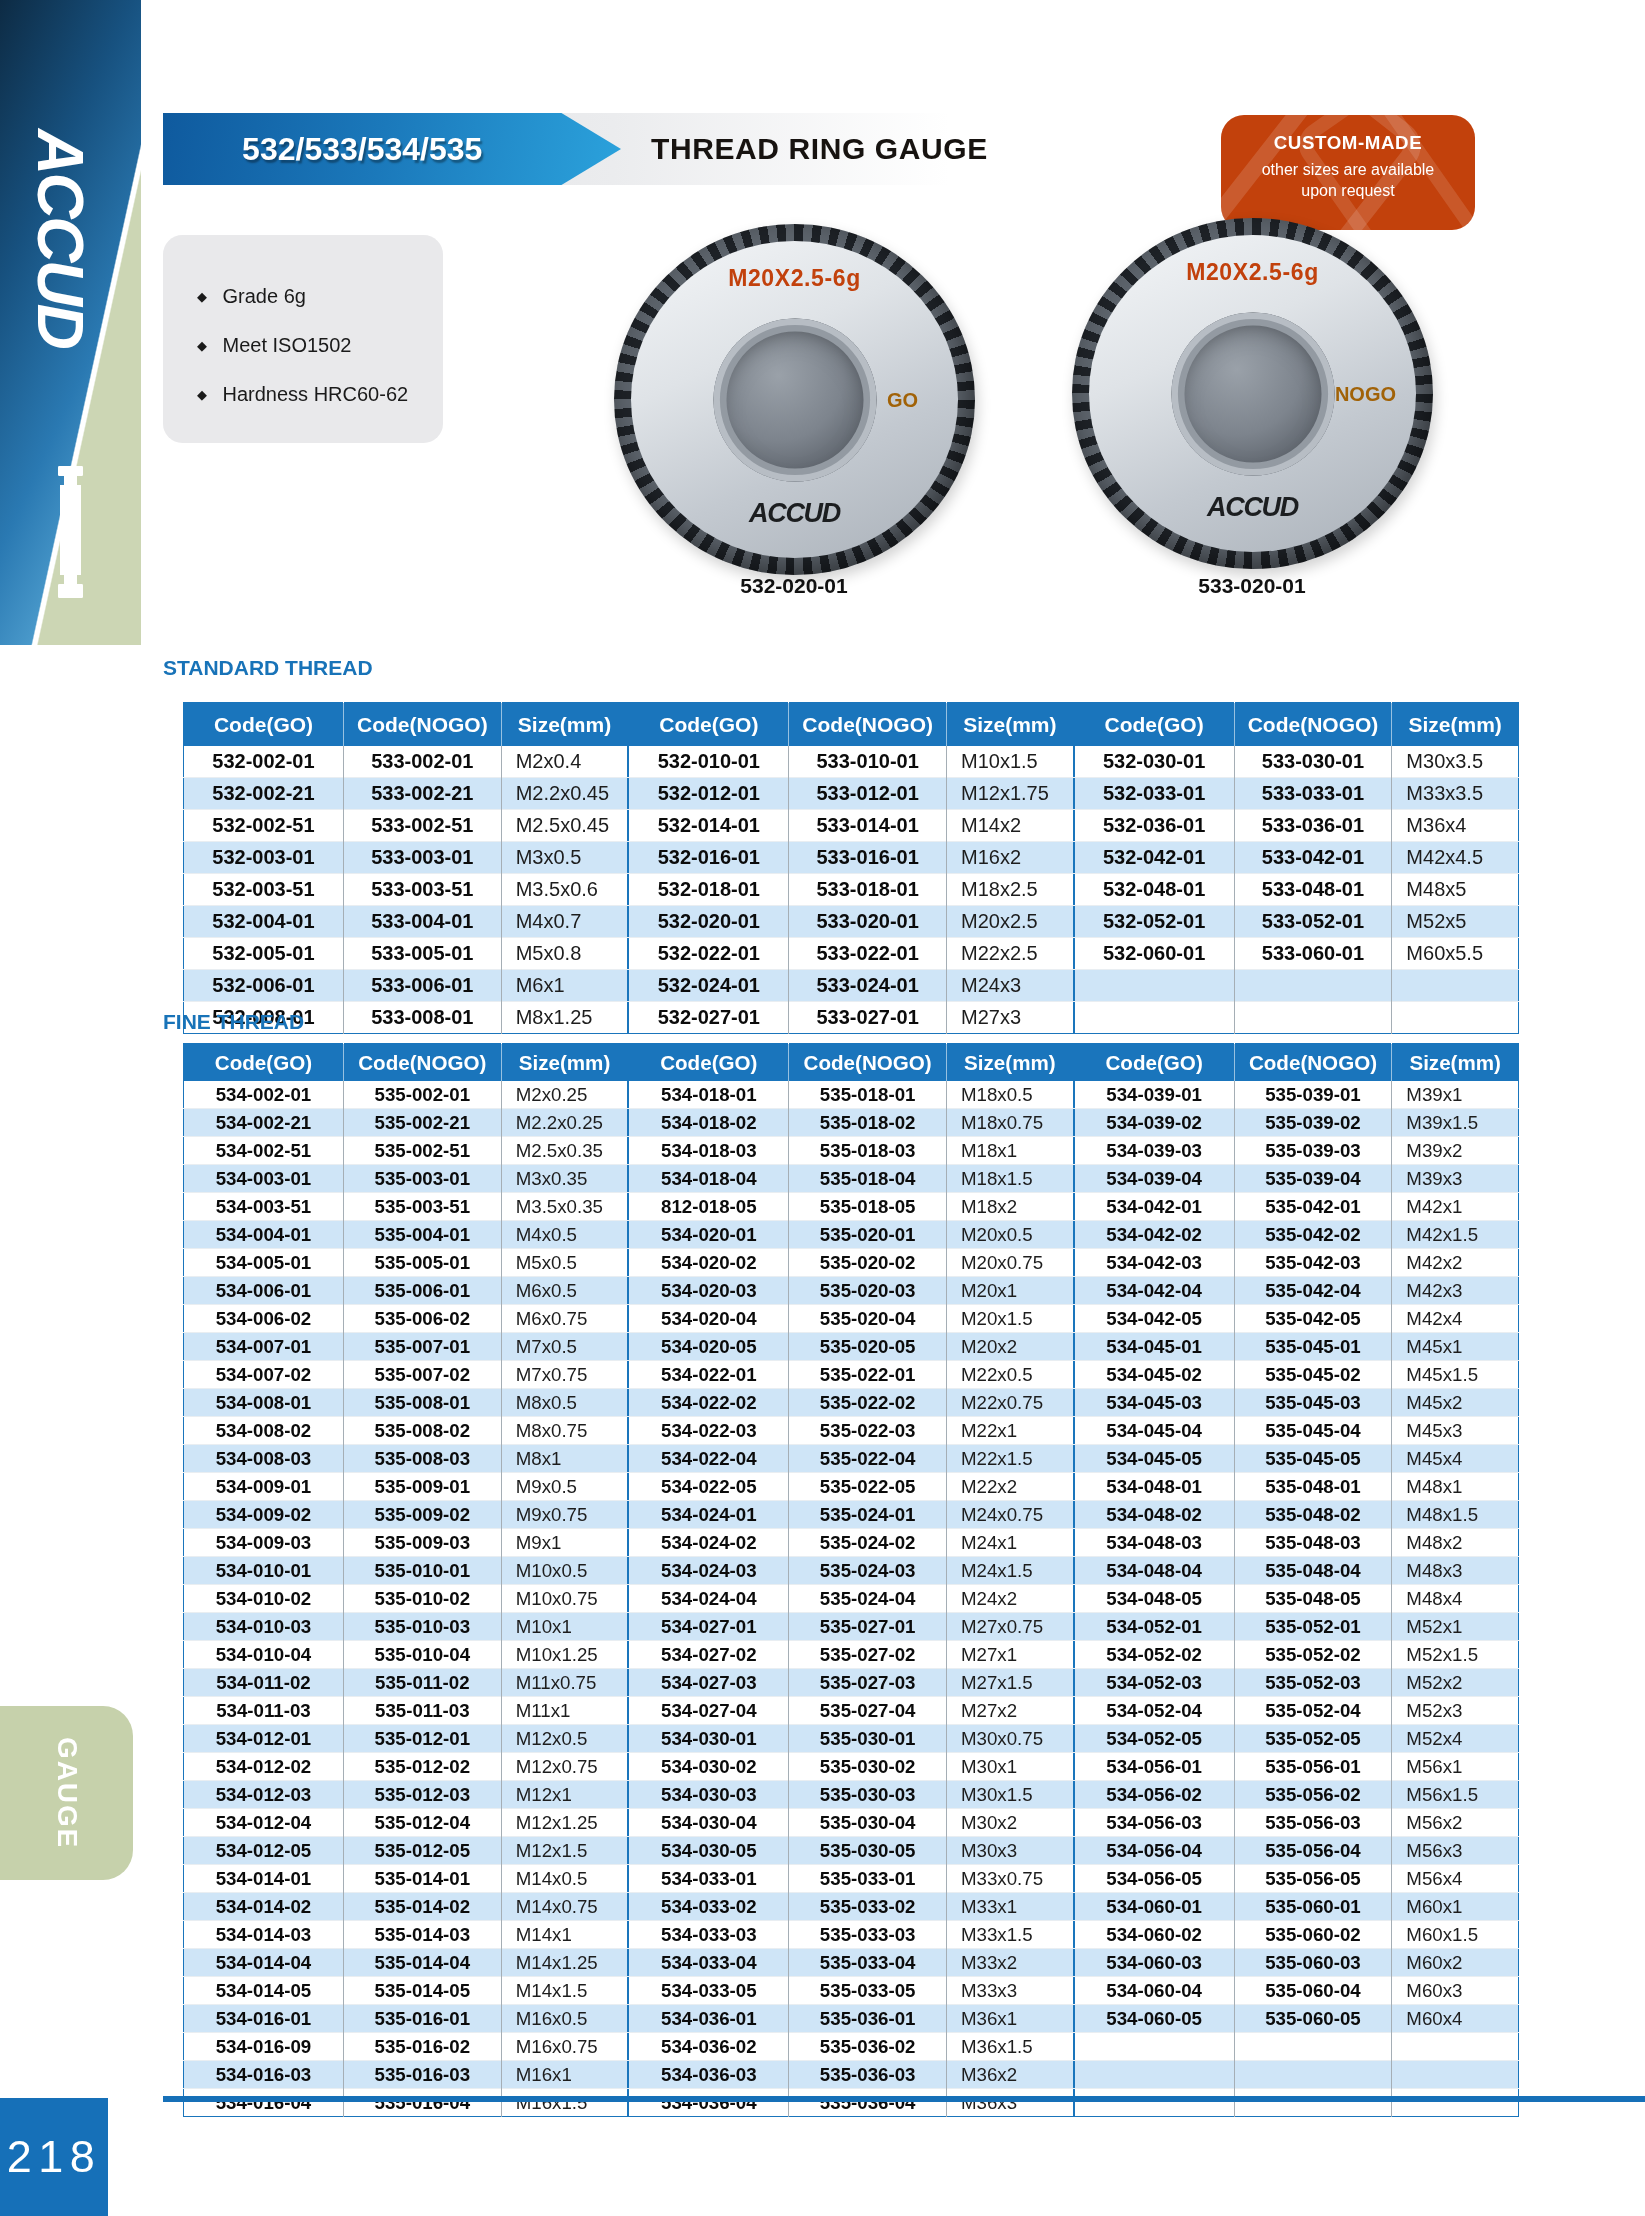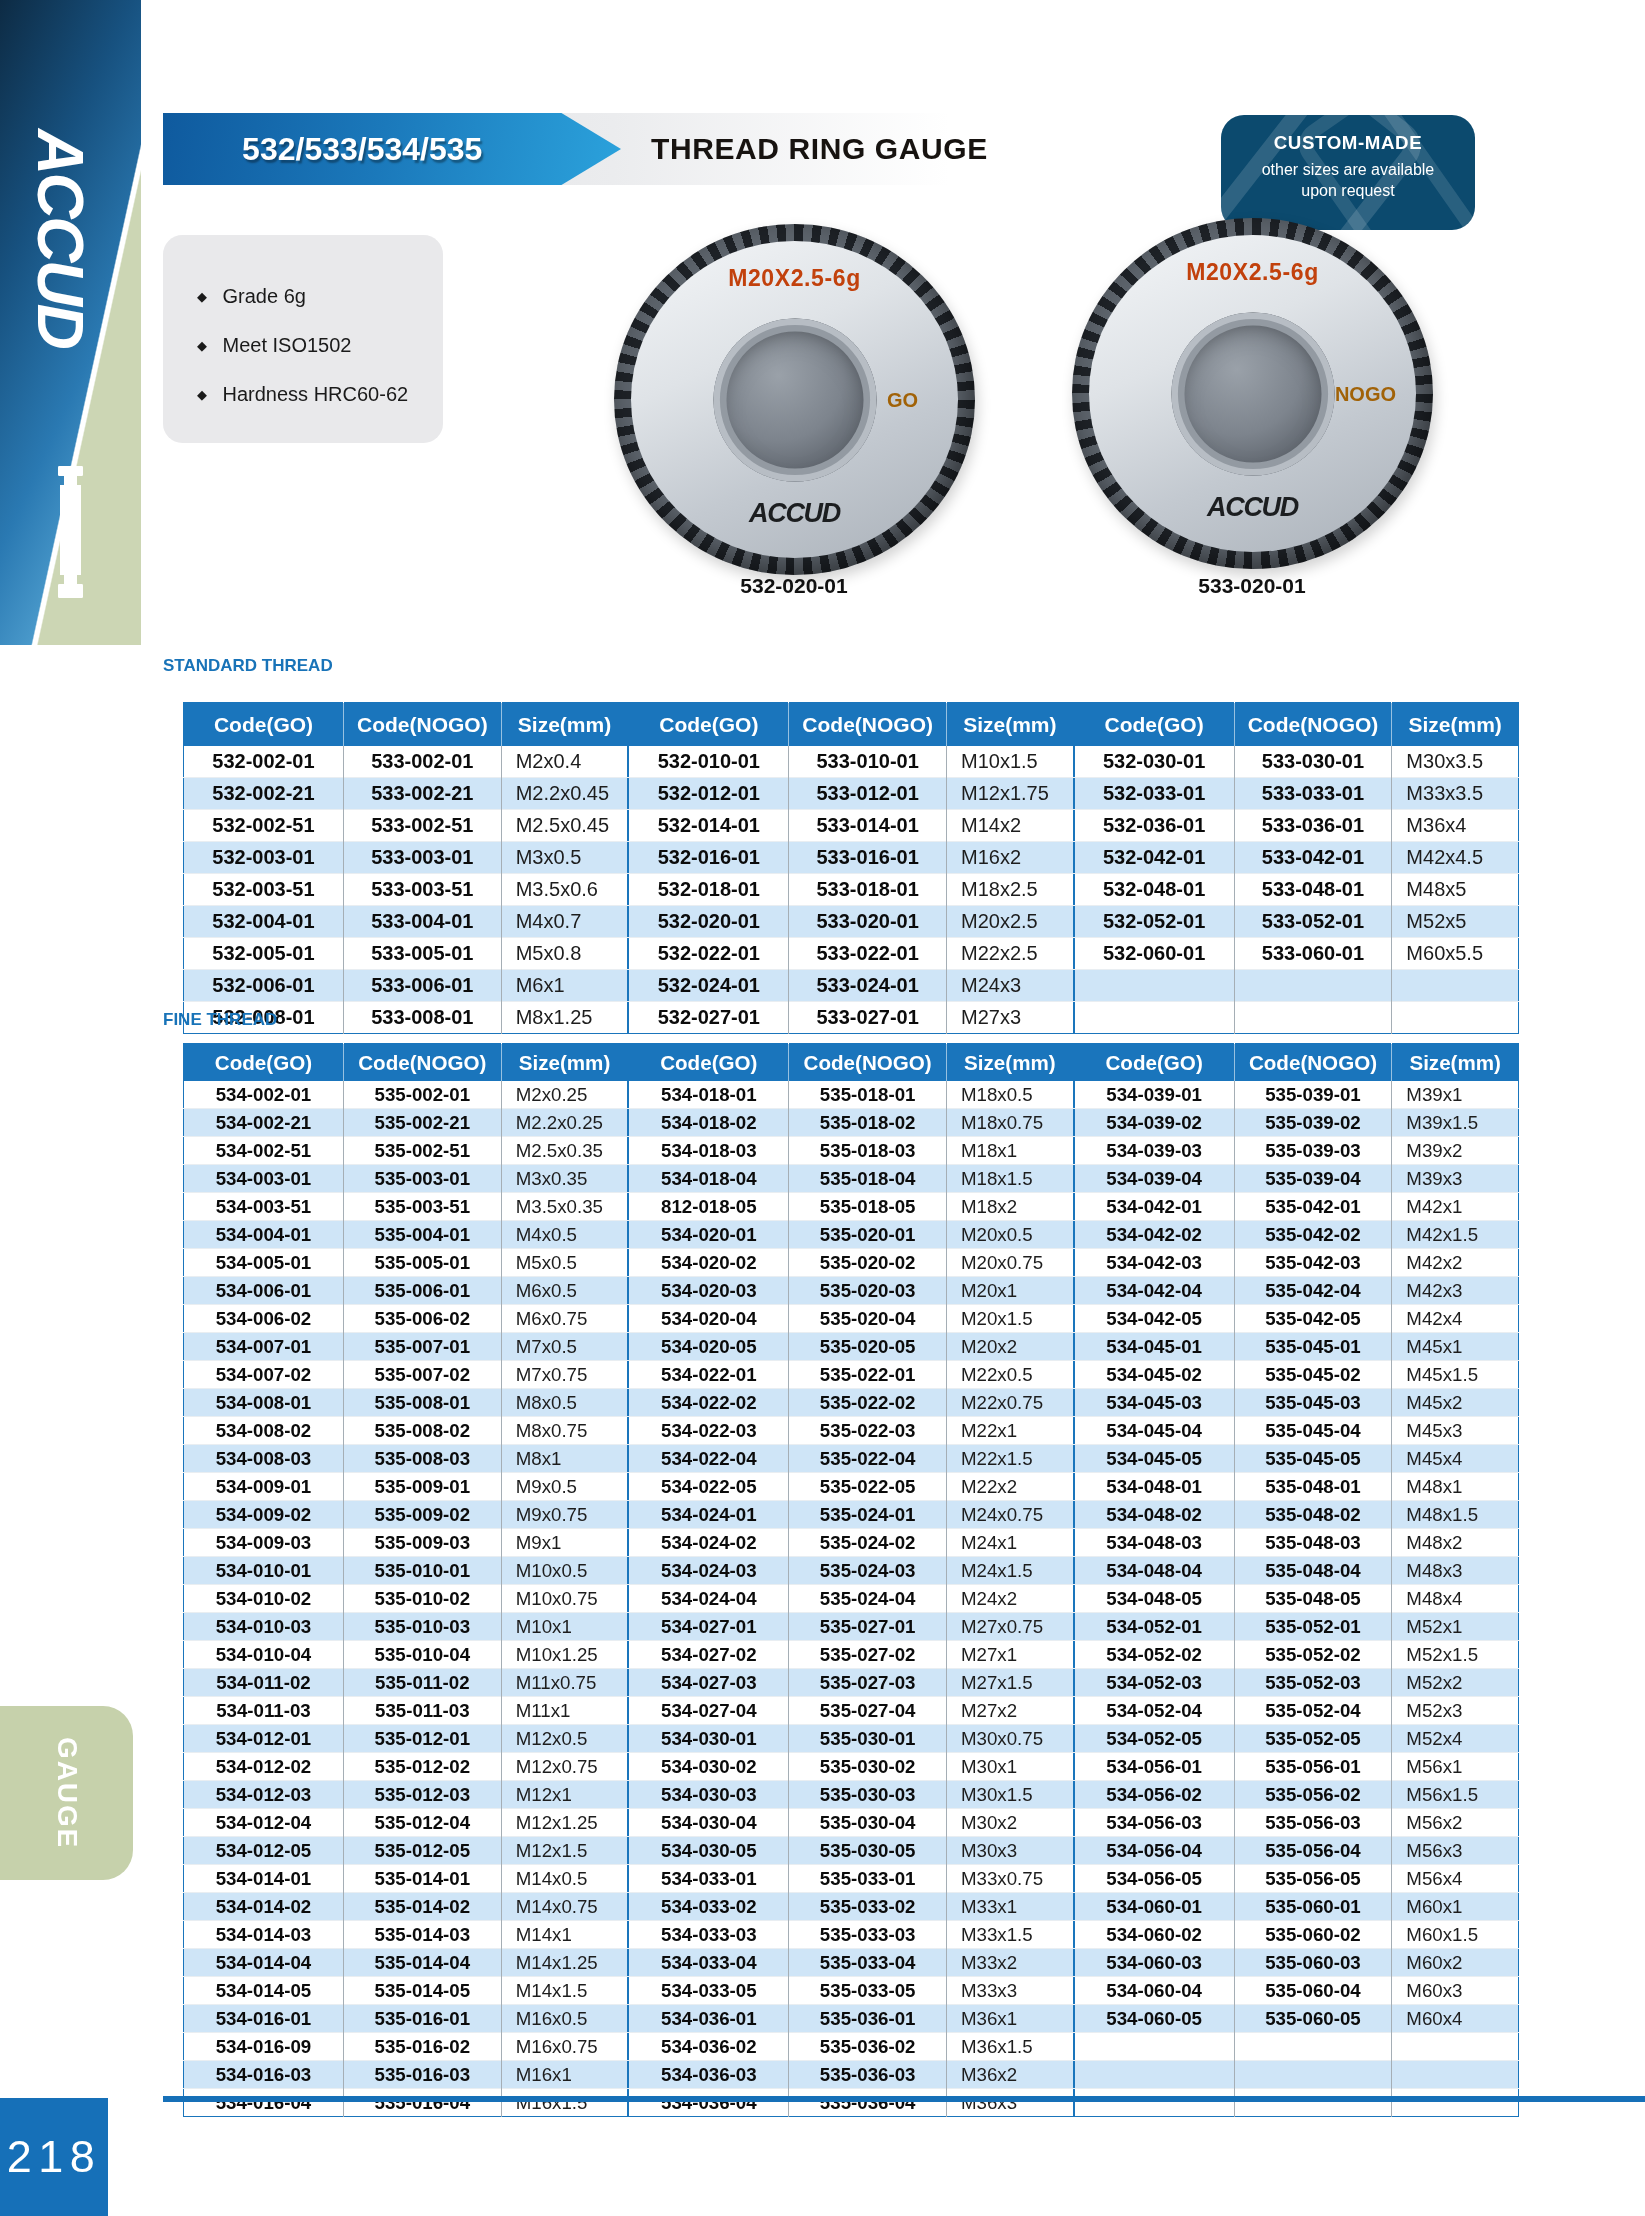--- a/index.html
+++ b/index.html
@@ -37,21 +37,21 @@
     background:linear-gradient(100deg,#0f5a9e 0%,#1b79bb 48%,#2ba2dc 100%);
     clip-path:polygon(0 0,87% 0,100% 50%,87% 100%,0 100%);
     display:flex;align-items:center;}
   .blue-arrow span{display:block;width:87%;text-align:center;color:#ffffff;
     font-size:32px;font-weight:bold;letter-spacing:0px;
     text-shadow:1.9px 2.6px 1.9px rgba(0,0,0,0.35);}
   .page-title{position:absolute;left:651px;top:113px;height:72px;line-height:72px;
     color:#171310;font-size:30px;font-weight:800;letter-spacing:0.6px;white-space:nowrap;}
 
   
-  .badge{position:absolute;left:1221px;top:115px;width:254px;height:115px;background:#0c4a6e;
+  .badge{position:absolute;left:1221px;top:115px;width:254px;height:115px;background:#c2410c;
     border-radius:23px;color:#ffffff;text-align:center;overflow:hidden;}
   .badge::before{content:"";position:absolute;left:19.3px;top:-39px;width:97px;height:206px;
     border:17px solid rgba(255,255,255,0.14);transform:rotate(38deg);border-radius:26px;}
   .badge::after{content:"";position:absolute;right:26px;top:-26px;width:77px;height:193px;
     border:14px solid rgba(255,255,255,0.12);transform:rotate(-35deg);border-radius:23px;}
   .badge .b1{position:relative;z-index:2;margin-top:17px;font-size:18.7px;font-weight:bold;letter-spacing:0.6px;}
   .badge .b2{position:relative;z-index:2;margin-top:5.2px;font-size:16px;line-height:21px;}
 
   
   .features{position:absolute;left:163px;top:235px;width:280px;height:208px;background:#e9e9eb;border-radius:19.3px;
@@ -71,21 +71,21 @@
     box-shadow:inset 0 0 0 6.4px #b7bdc4, inset 0 0 0 13px #939aa2, inset 0 9px 27px rgba(0,0,0,0.5);}
   .ring .marking{position:absolute;left:0;right:0;top:41px;text-align:center;
     font-size:23px;font-weight:bold;color:#c2410c;letter-spacing:0.6px;}
   .ring .side-label{position:absolute;top:50%;transform:translateY(-50%);
     font-size:20px;font-weight:bold;color:#a16207;text-align:right;}
   .ring .brand{position:absolute;left:0;right:0;bottom:46px;text-align:center;
     font-size:27px;font-weight:800;font-style:italic;color:#1c1e20;letter-spacing:-1.3px;}
   .ring-caption{position:absolute;width:258px;text-align:center;font-size:21px;font-weight:bold;color:#111;}
 
   
-  .section-heading{position:absolute;color:#1873b8;font-size:17px;font-weight:bold;letter-spacing:0px;}
+  .section-heading{position:absolute;color:#1873b8;font-size:21px;font-weight:bold;letter-spacing:0px;}
   .tables-row{position:absolute;left:163px;width:1336px;display:flex;margin-left:20px;}
   table.gauge{border-collapse:collapse;flex:1;table-layout:fixed;border:1.9px solid #1a75bc;background:#ffffff;}
   table.gauge th{background:#1a75bc;color:#ffffff;font-weight:bold;text-align:center;
     border-left:1.3px solid rgba(255,255,255,0.55);}
   table.gauge th:first-child{border-left:none;}
   table.gauge td{border-left:1.3px solid #a5aeb5;border-top:1.3px solid #e9eef2;
     white-space:nowrap;overflow:hidden;}
   table.gauge td:first-child{border-left:none;}
   table.gauge tr:first-child td{border-top:none;}
   table.gauge tr:nth-child(even) td{background:#cfe5f7;}

